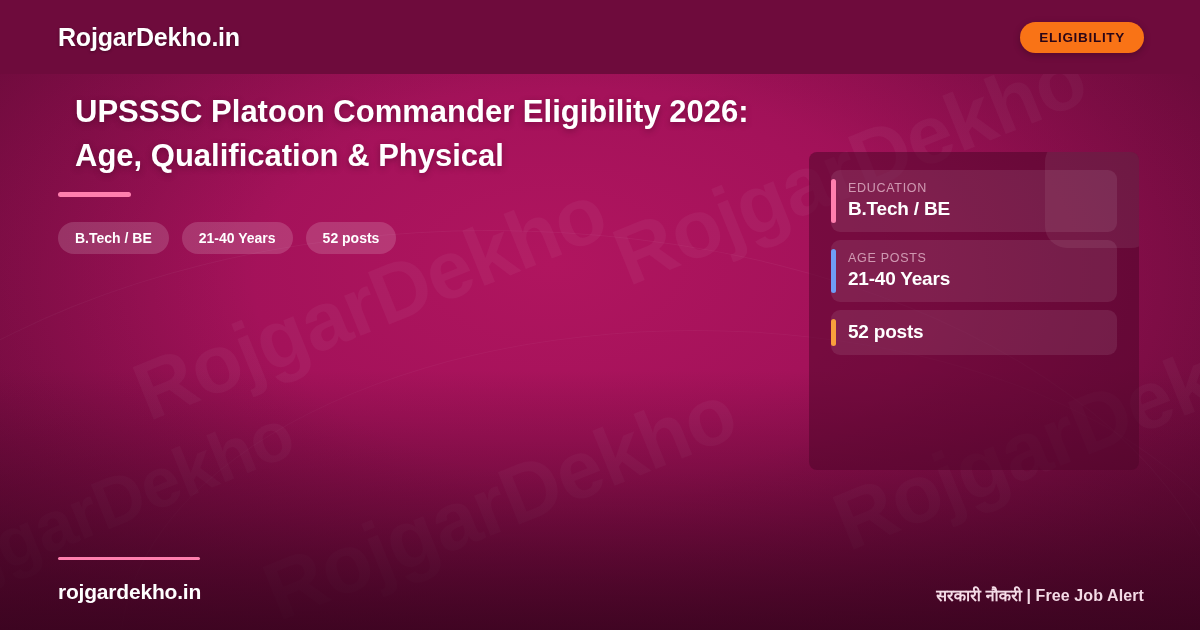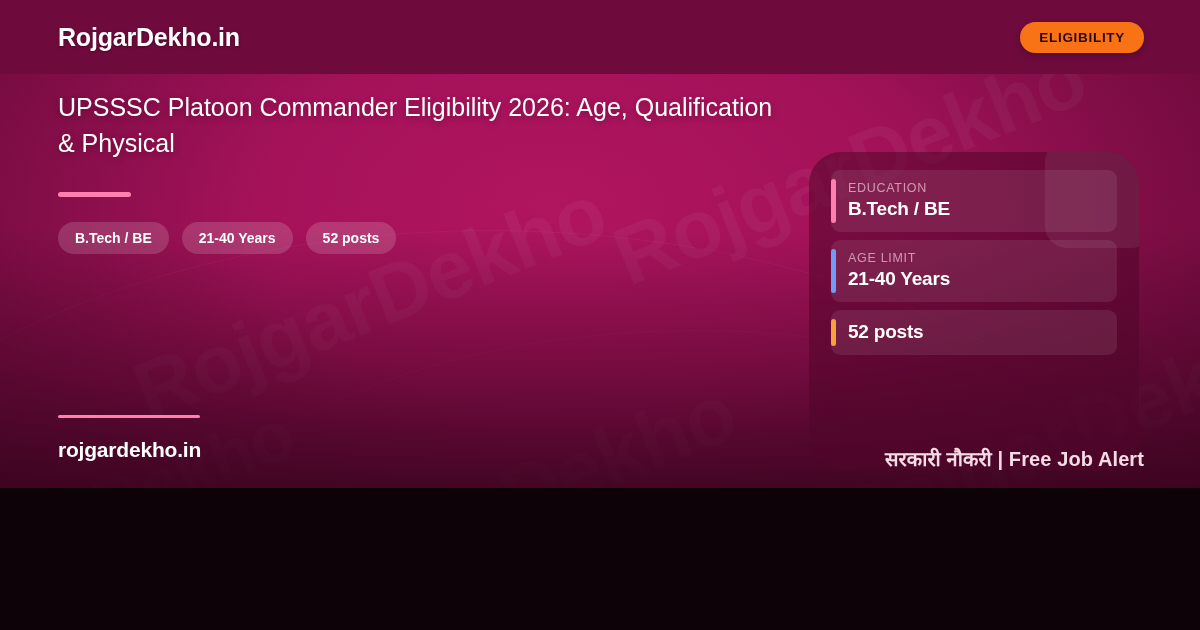--- a/index.html
+++ b/index.html
@@ -6,21 +6,21 @@
 
   html, body {
     width:1200px; height:630px;
     overflow:hidden;
     font-family:"Liberation Sans", sans-serif;
     background:#0d0208;
   }
 
   .banner {
     position:relative;
-    width:1200px; height:488px;
+    width:1200px; height:630px;
     overflow:hidden;
     background:
       radial-gradient(ellipse 900px 520px at 46% 42%, #b0155f 0%, #a4125a 34%, #8e0f4e 68%, #7a0c42 100%);
   }
 
   
   .bg-bottom-shade {
     position:absolute; left:0; right:0; bottom:0; height:260px;
     background:linear-gradient(180deg, rgba(60,4,32,0) 0%, rgba(58,4,31,0.45) 55%, rgba(52,3,28,0.82) 100%);
     pointer-events:none;
@@ -79,23 +79,23 @@
     letter-spacing:0.7px;
     padding:8px 19px;
     border-radius:999px;
     box-shadow:0 2px 7px rgba(0,0,0,0.25);
   }
 
   
   .content { position:absolute; inset:0; z-index:4; }
 
   .headline {
-    position:absolute; left:58px; top:90px; width:730px;
-    font-size:25px; line-height:1.42;
-    font-weight:400; color:#ffffff;
+    position:absolute; left:75px; top:90px; width:730px;
+    font-size:31px; line-height:1.42;
+    font-weight:700; color:#ffffff;
     text-shadow:0 2px 6px rgba(52,3,28,0.40);
   }
 
   .rule {
     position:absolute; left:58px; top:192px;
     width:73px; height:5px; border-radius:3px;
     background:#ff7fae;
   }
 
   .chips {
@@ -109,21 +109,21 @@
     padding:8px 17px;
     border-radius:999px;
     white-space:nowrap;
   }
 
   
   .card {
     position:absolute; left:809px; top:152px;
     width:330px; height:318px;
     background:rgba(80,5,42,0.55);
-    border-radius:32px;
+    border-radius:8px;
     padding:18px 22px;
     overflow:hidden;
   }
   .card-deco {
     position:absolute; right:-14px; top:-12px;
     width:108px; height:108px;
     background:rgba(255,255,255,0.07);
     border-radius:22px;
     pointer-events:none;
   }
@@ -162,22 +162,22 @@
   .footer-rule {
     width:142px; height:3px; border-radius:2px;
     background:#ff7fae;
     margin-bottom:20px;
   }
   .footer-site {
     font-size:21px; font-weight:700; color:#ffffff;
     letter-spacing:-0.2px;
   }
   .footer-right {
-    padding-bottom:16px;
-    font-size:20px; font-weight:700;
+    padding-bottom:24px;
+    font-size:16px; font-weight:700;
     color:#f4dbe6;
     letter-spacing:0.1px;
   }
 </style>
 </head>
 <body>
 
 <div class="banner">
 
   <div class="arc arc-1"></div>
@@ -216,21 +216,21 @@
       <div class="rows">
 
         <div class="row">
           <div class="row-bar" style="background: rgb(255, 127, 174);"></div>
           <div class="row-label">EDUCATION</div>
           <div class="row-value">B.Tech / BE</div>
         </div>
 
         <div class="row">
           <div class="row-bar" style="background: rgb(111, 157, 246);"></div>
-          <div class="row-label">AGE LIMIT</div>
+          <div class="row-label">AGE POSTS</div>
           <div class="row-value">21-40 Years</div>
         </div>
 
         <div class="row">
           <div class="row-bar" style="background: rgb(249, 160, 60);"></div>
           <div class="row-value">52 posts</div>
         </div>
 
 
       </div>

